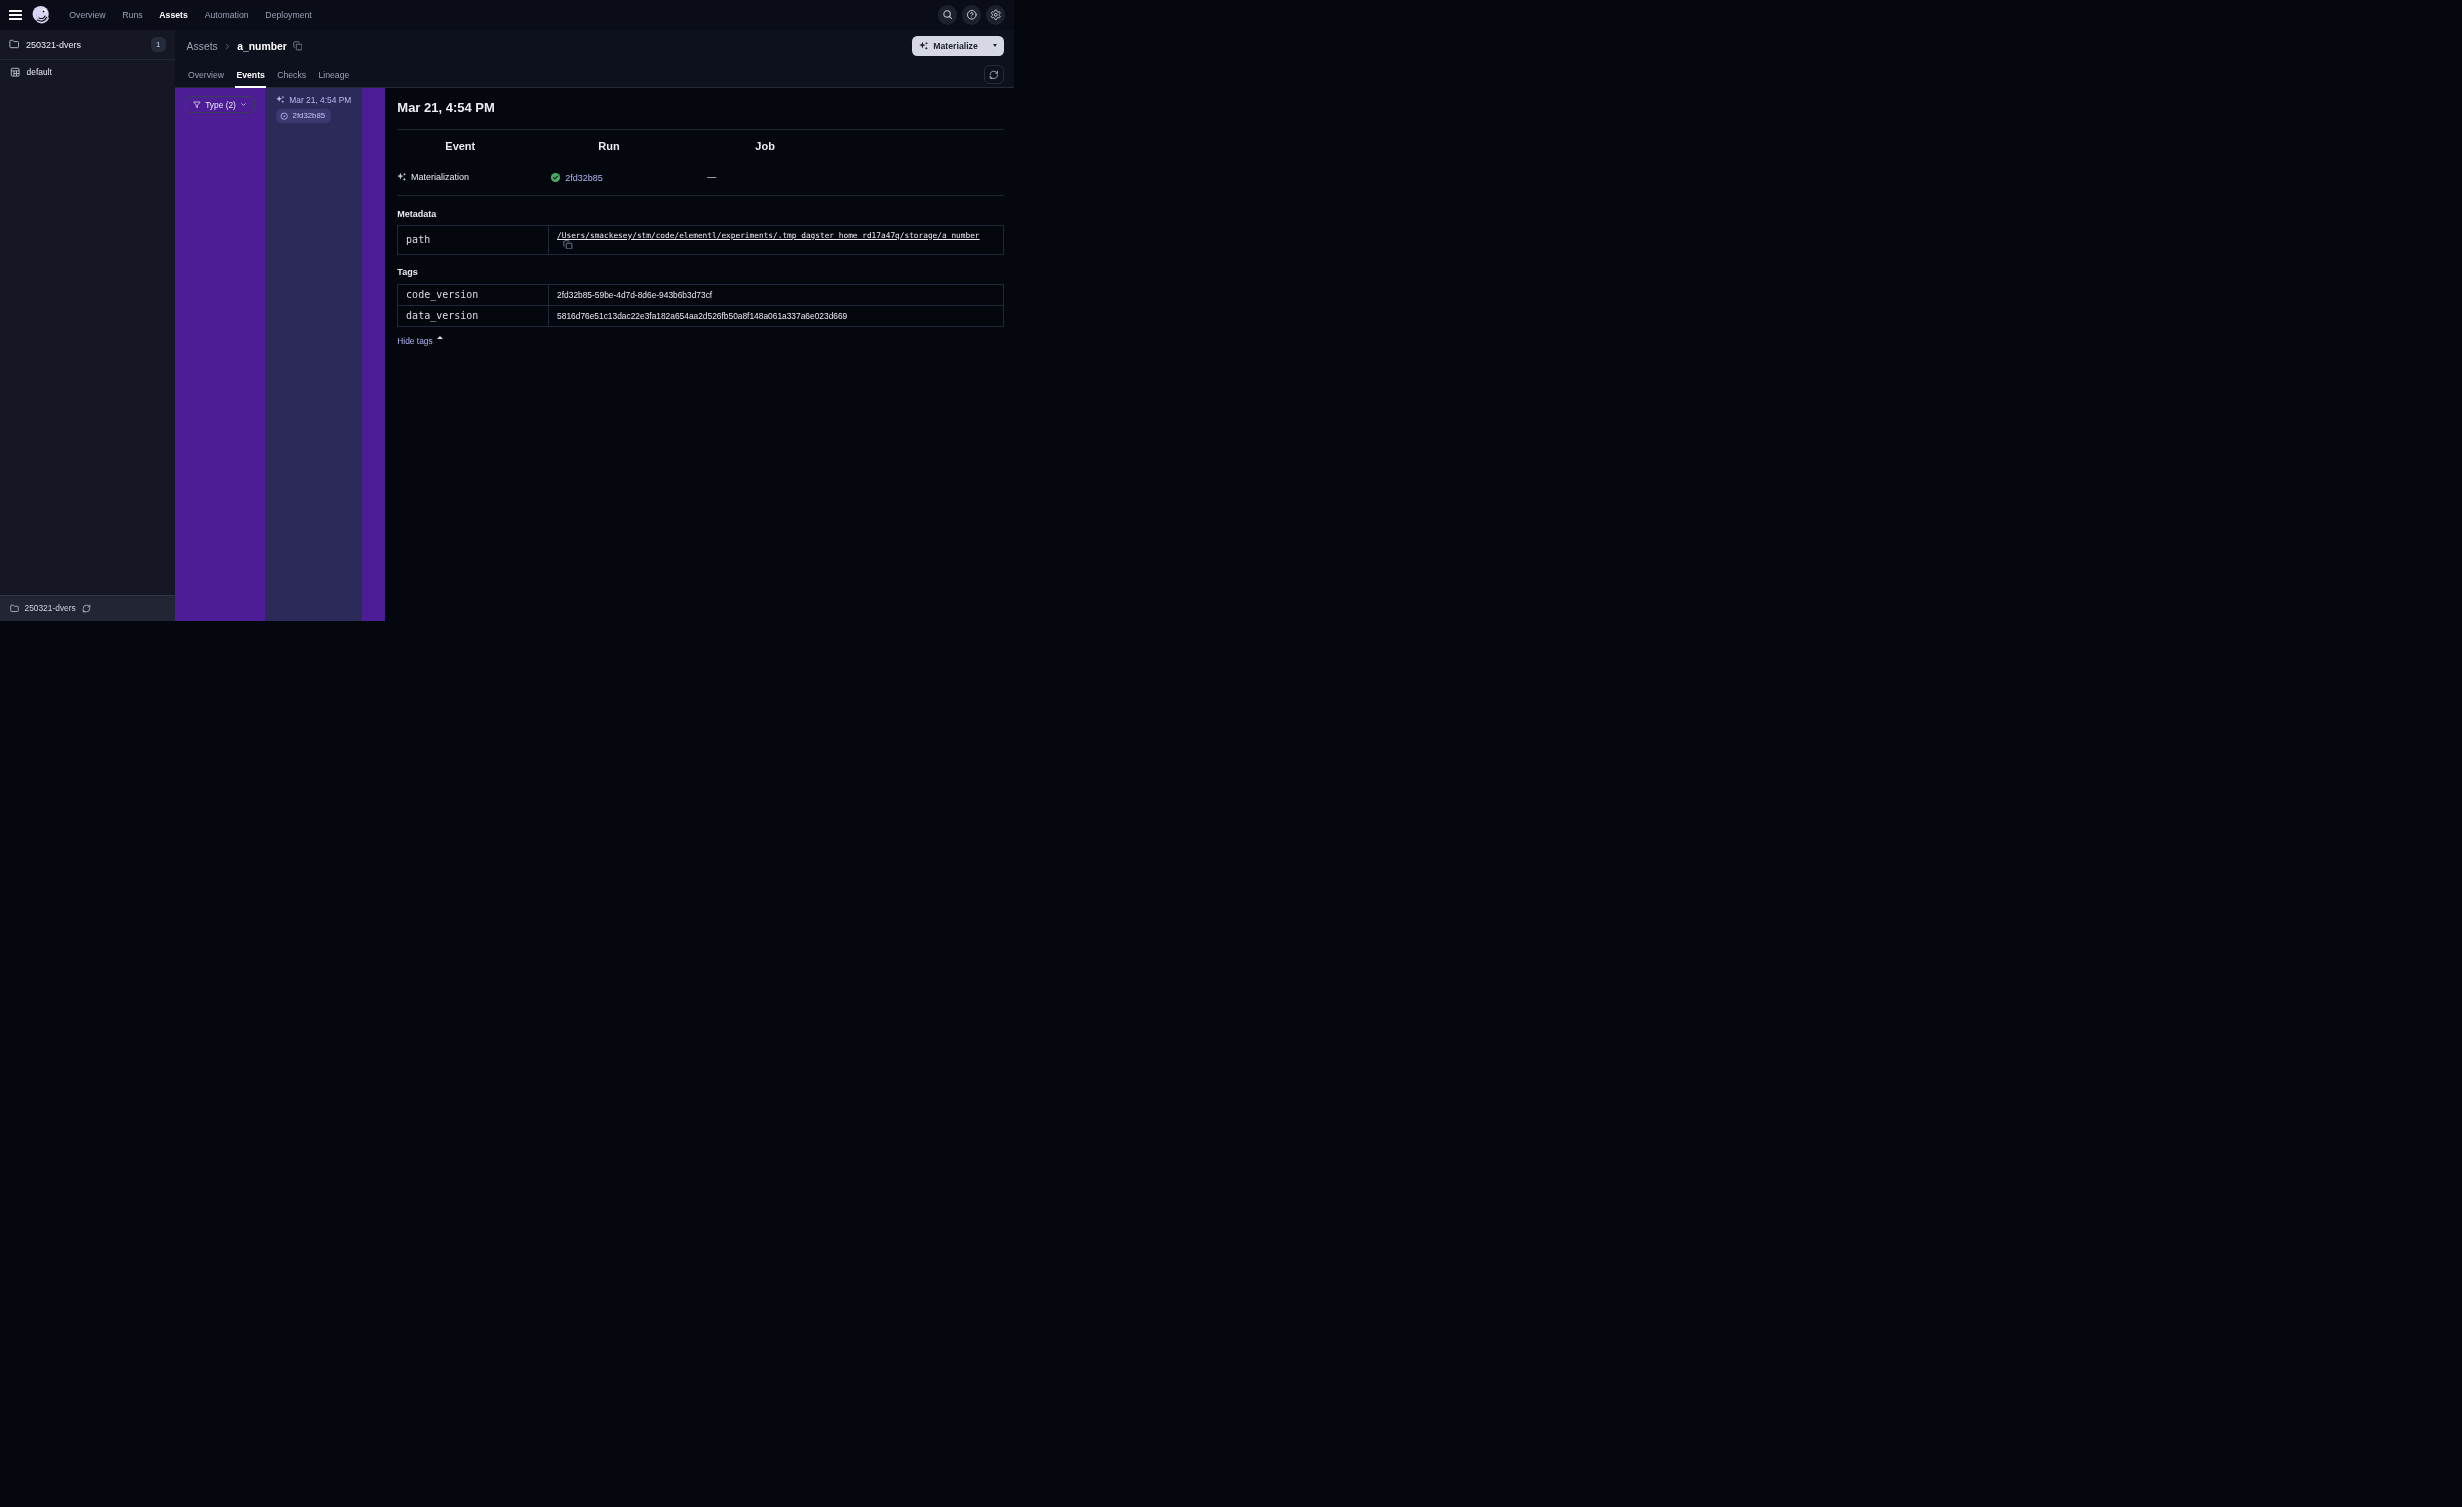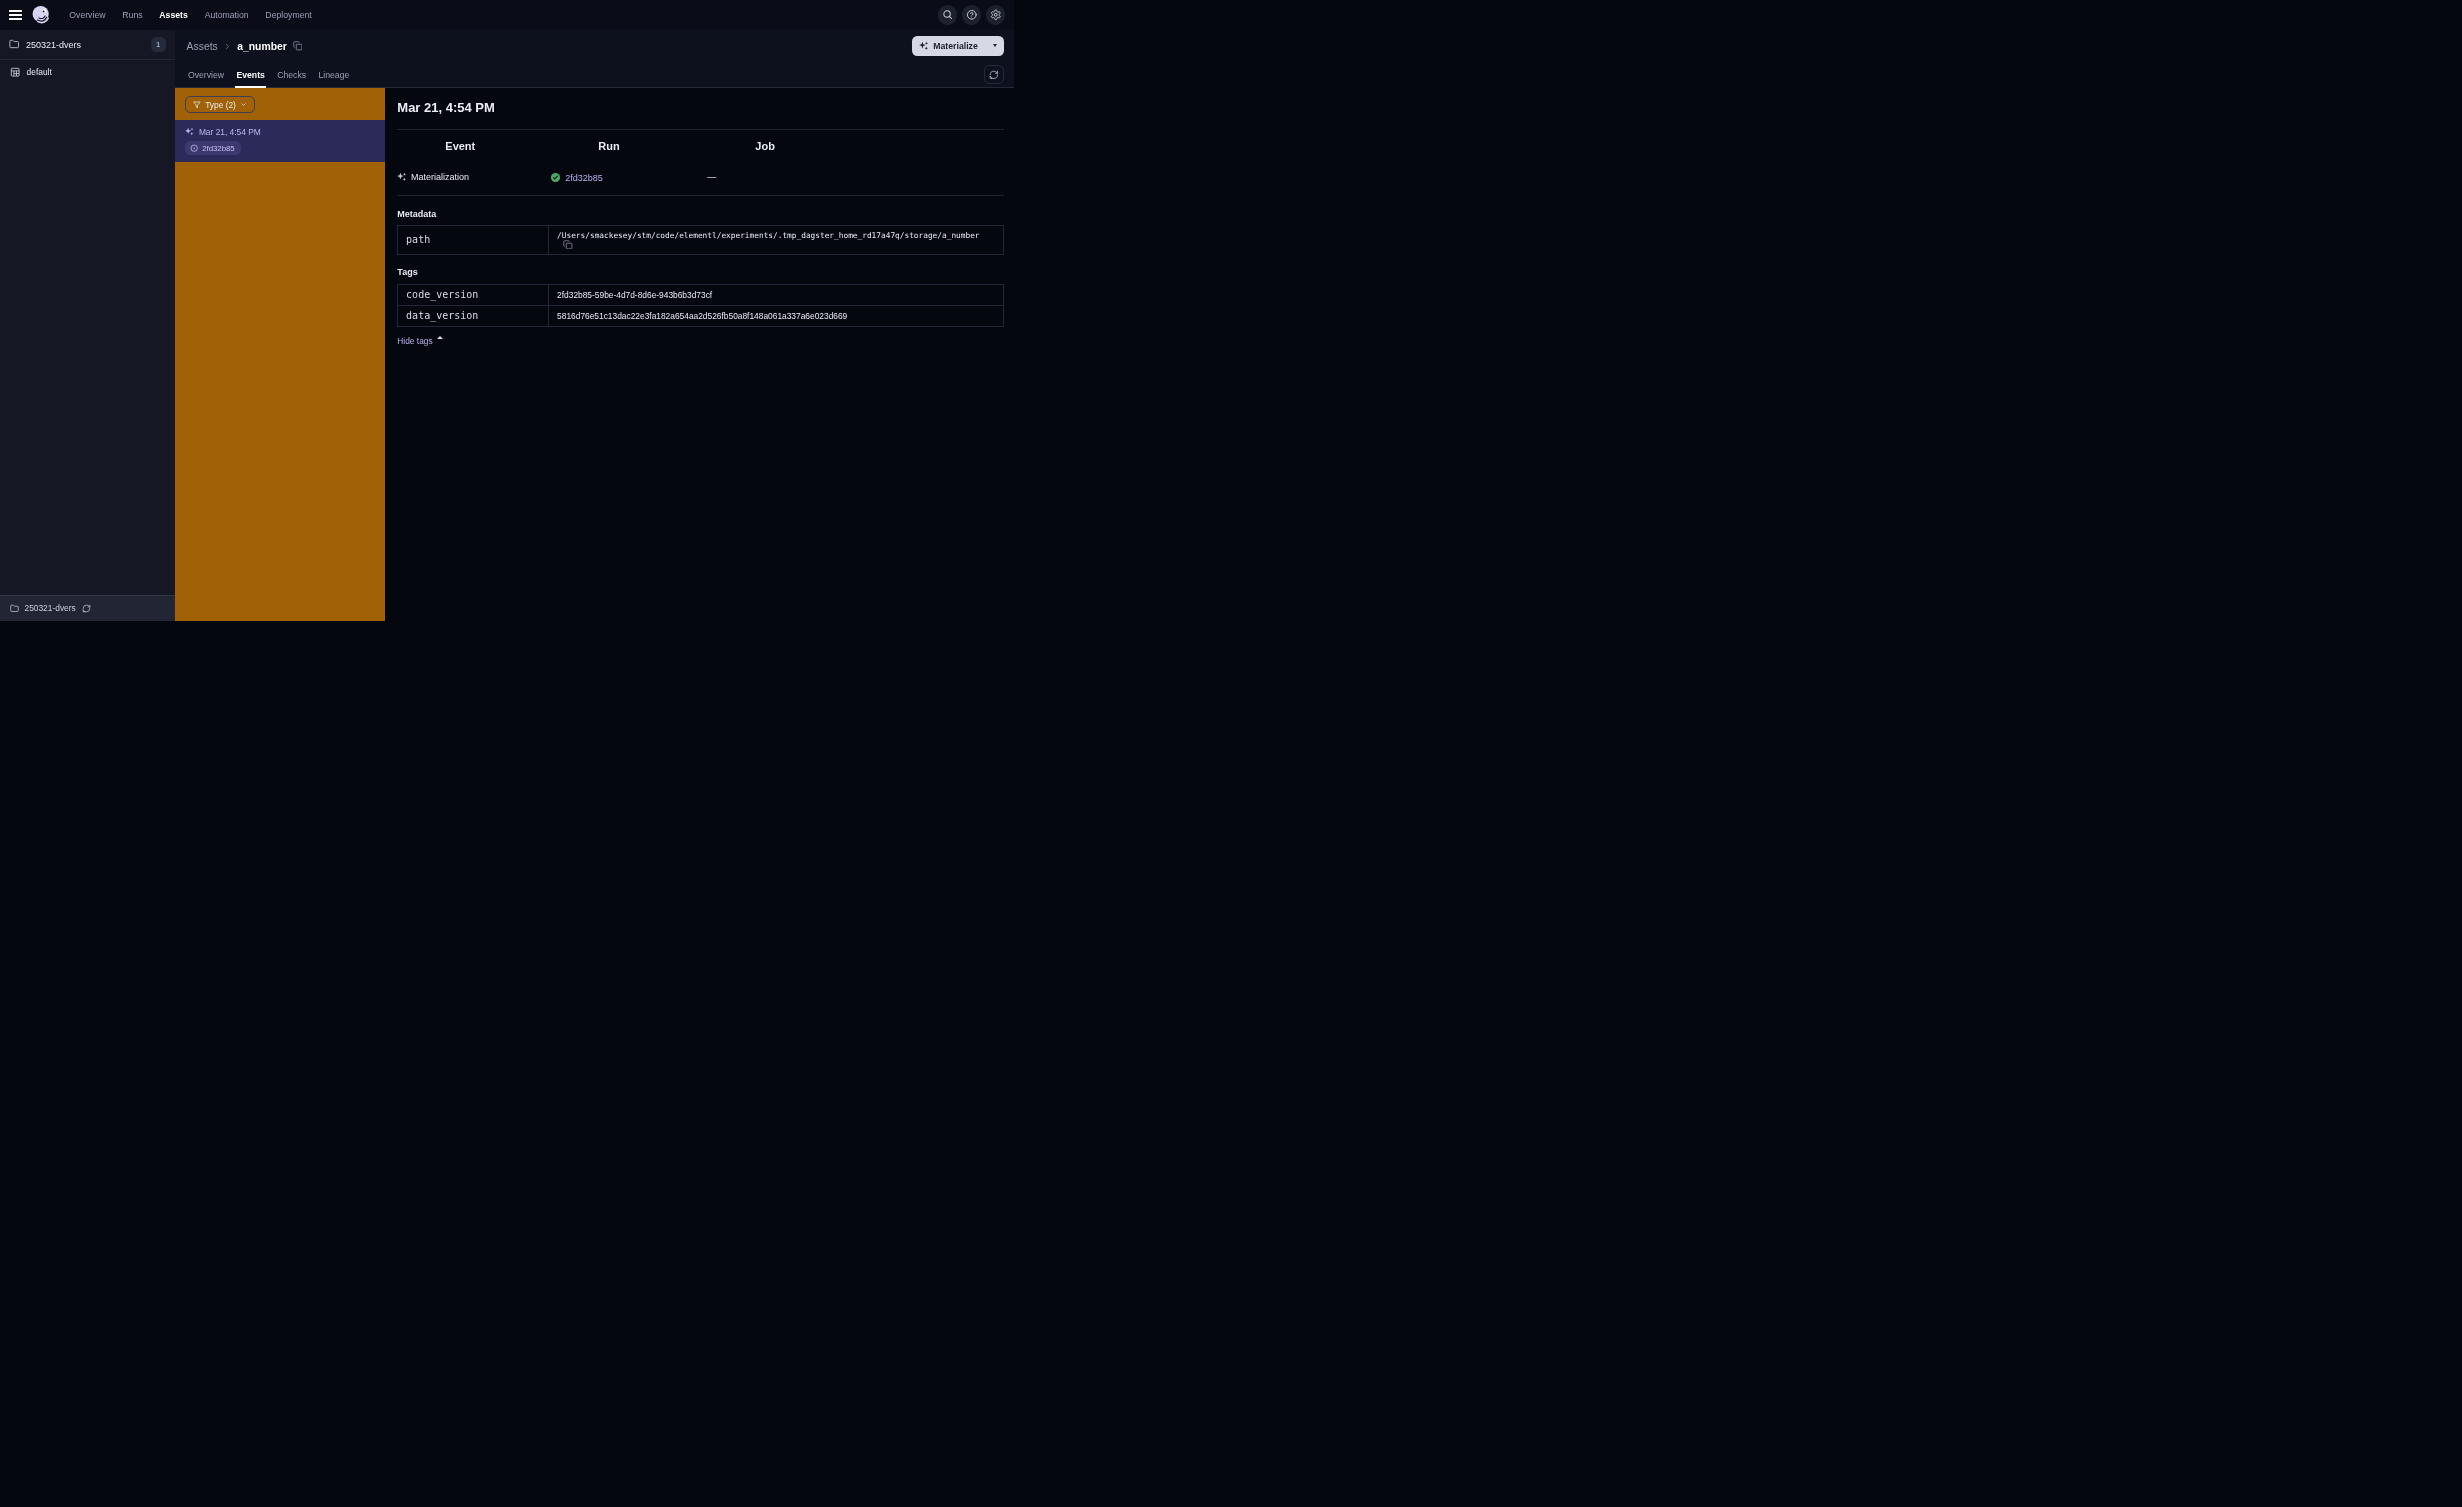--- a/index.html
+++ b/index.html
@@ -87,21 +87,21 @@
   .tab.active::after { content: ""; position: absolute; left: 0; right: 0; bottom: -0.6px; height: 1.9px; background: #ffffff; }
   .refresh-btn {
     margin-left: auto; width: 19.4px; height: 19.4px; border-radius: 5.2px;
     border: 0.6px solid #272b3d; display: flex; align-items: center; justify-content: center;
     color: #b9bdcb; cursor: pointer; background: transparent;
   }
 
   .body-row { flex: 1; display: flex; min-height: 0; }
 
   
-  .event-col { width: 210px; background: #a16207; display: flex; flex-direction: column; }
+  .event-col { width: 210px; background: #4c1d95; display: flex; }
   .filter-row { padding: 7.8px 10.4px 7.1px; }
   .filter-btn {
     display: inline-flex; align-items: center; gap: 4.5px; height: 17.5px; padding: 0 6.5px;
     border: 0.6px solid #3a3f55; border-radius: 5.2px; background: transparent;
     color: #e9ebf3; font-size: 8.4px; cursor: pointer;
   }
   .event-item { padding: 6.5px 10.4px 7.1px; cursor: pointer; }
   .event-item.selected { background: #2b2a58; }
   .ev-line1 { display: flex; align-items: center; gap: 4.5px; color: #bab7f1; font-size: 8.4px; }
   .run-chip {
@@ -117,21 +117,21 @@
   .erj-grid { display: grid; grid-template-columns: 153px 157px 1fr; margin-top: 9.7px; }
   .erj-label { font-size: 11px; font-weight: 700; color: #e9ebf3; margin-left: 48px; }
   .erj-value { margin-top: 20px; display: flex; align-items: flex-end; gap: 4px; font-size: 9px; color: #e9ebf3; }
   .run-link { color: #b6b3ef; cursor: pointer; }
   .section-h { font-size: 9px; font-weight: 700; color: #e9ebf3; margin-top: 12.3px; }
   .kv-table { width: 100%; border-collapse: collapse; margin-top: 6.5px; }
   .kv-table td { border: 0.6px solid #232739; padding: 4.5px 7.8px; vertical-align: middle; }
   .kv-key { width: 151px; font-family: "DejaVu Sans Mono", monospace; font-size: 10px; color: #d9dbe6; }
   .kv-val-mono { font-family: "DejaVu Sans Mono", monospace; font-size: 7.8px; color: #e9ebf3; }
   .kv-val-sans { font-size: 8.4px; color: #e9ebf3; }
-  .path-link { color: #e9ebf3; cursor: pointer; }
+  .path-link { color: #e9ebf3; text-decoration: underline; cursor: pointer; }
   .inline-copy { display: inline-block; vertical-align: -1.9px; margin-left: 5.8px; color: #8a8fa3; cursor: pointer; }
   .hide-tags { margin-top: 9px; display: inline-flex; align-items: flex-start; gap: 4.5px; color: #b6b3ef; font-size: 8.4px; cursor: pointer; }
   .caret-up { width: 0; height: 0; border-left: 3.2px solid transparent; border-right: 3.2px solid transparent; border-bottom: 3.9px solid #d9dbe6; }
 </style>
 </head>
 <body>
 
 <div class="topnav">
   <div class="hamburger">
       <span></span>

